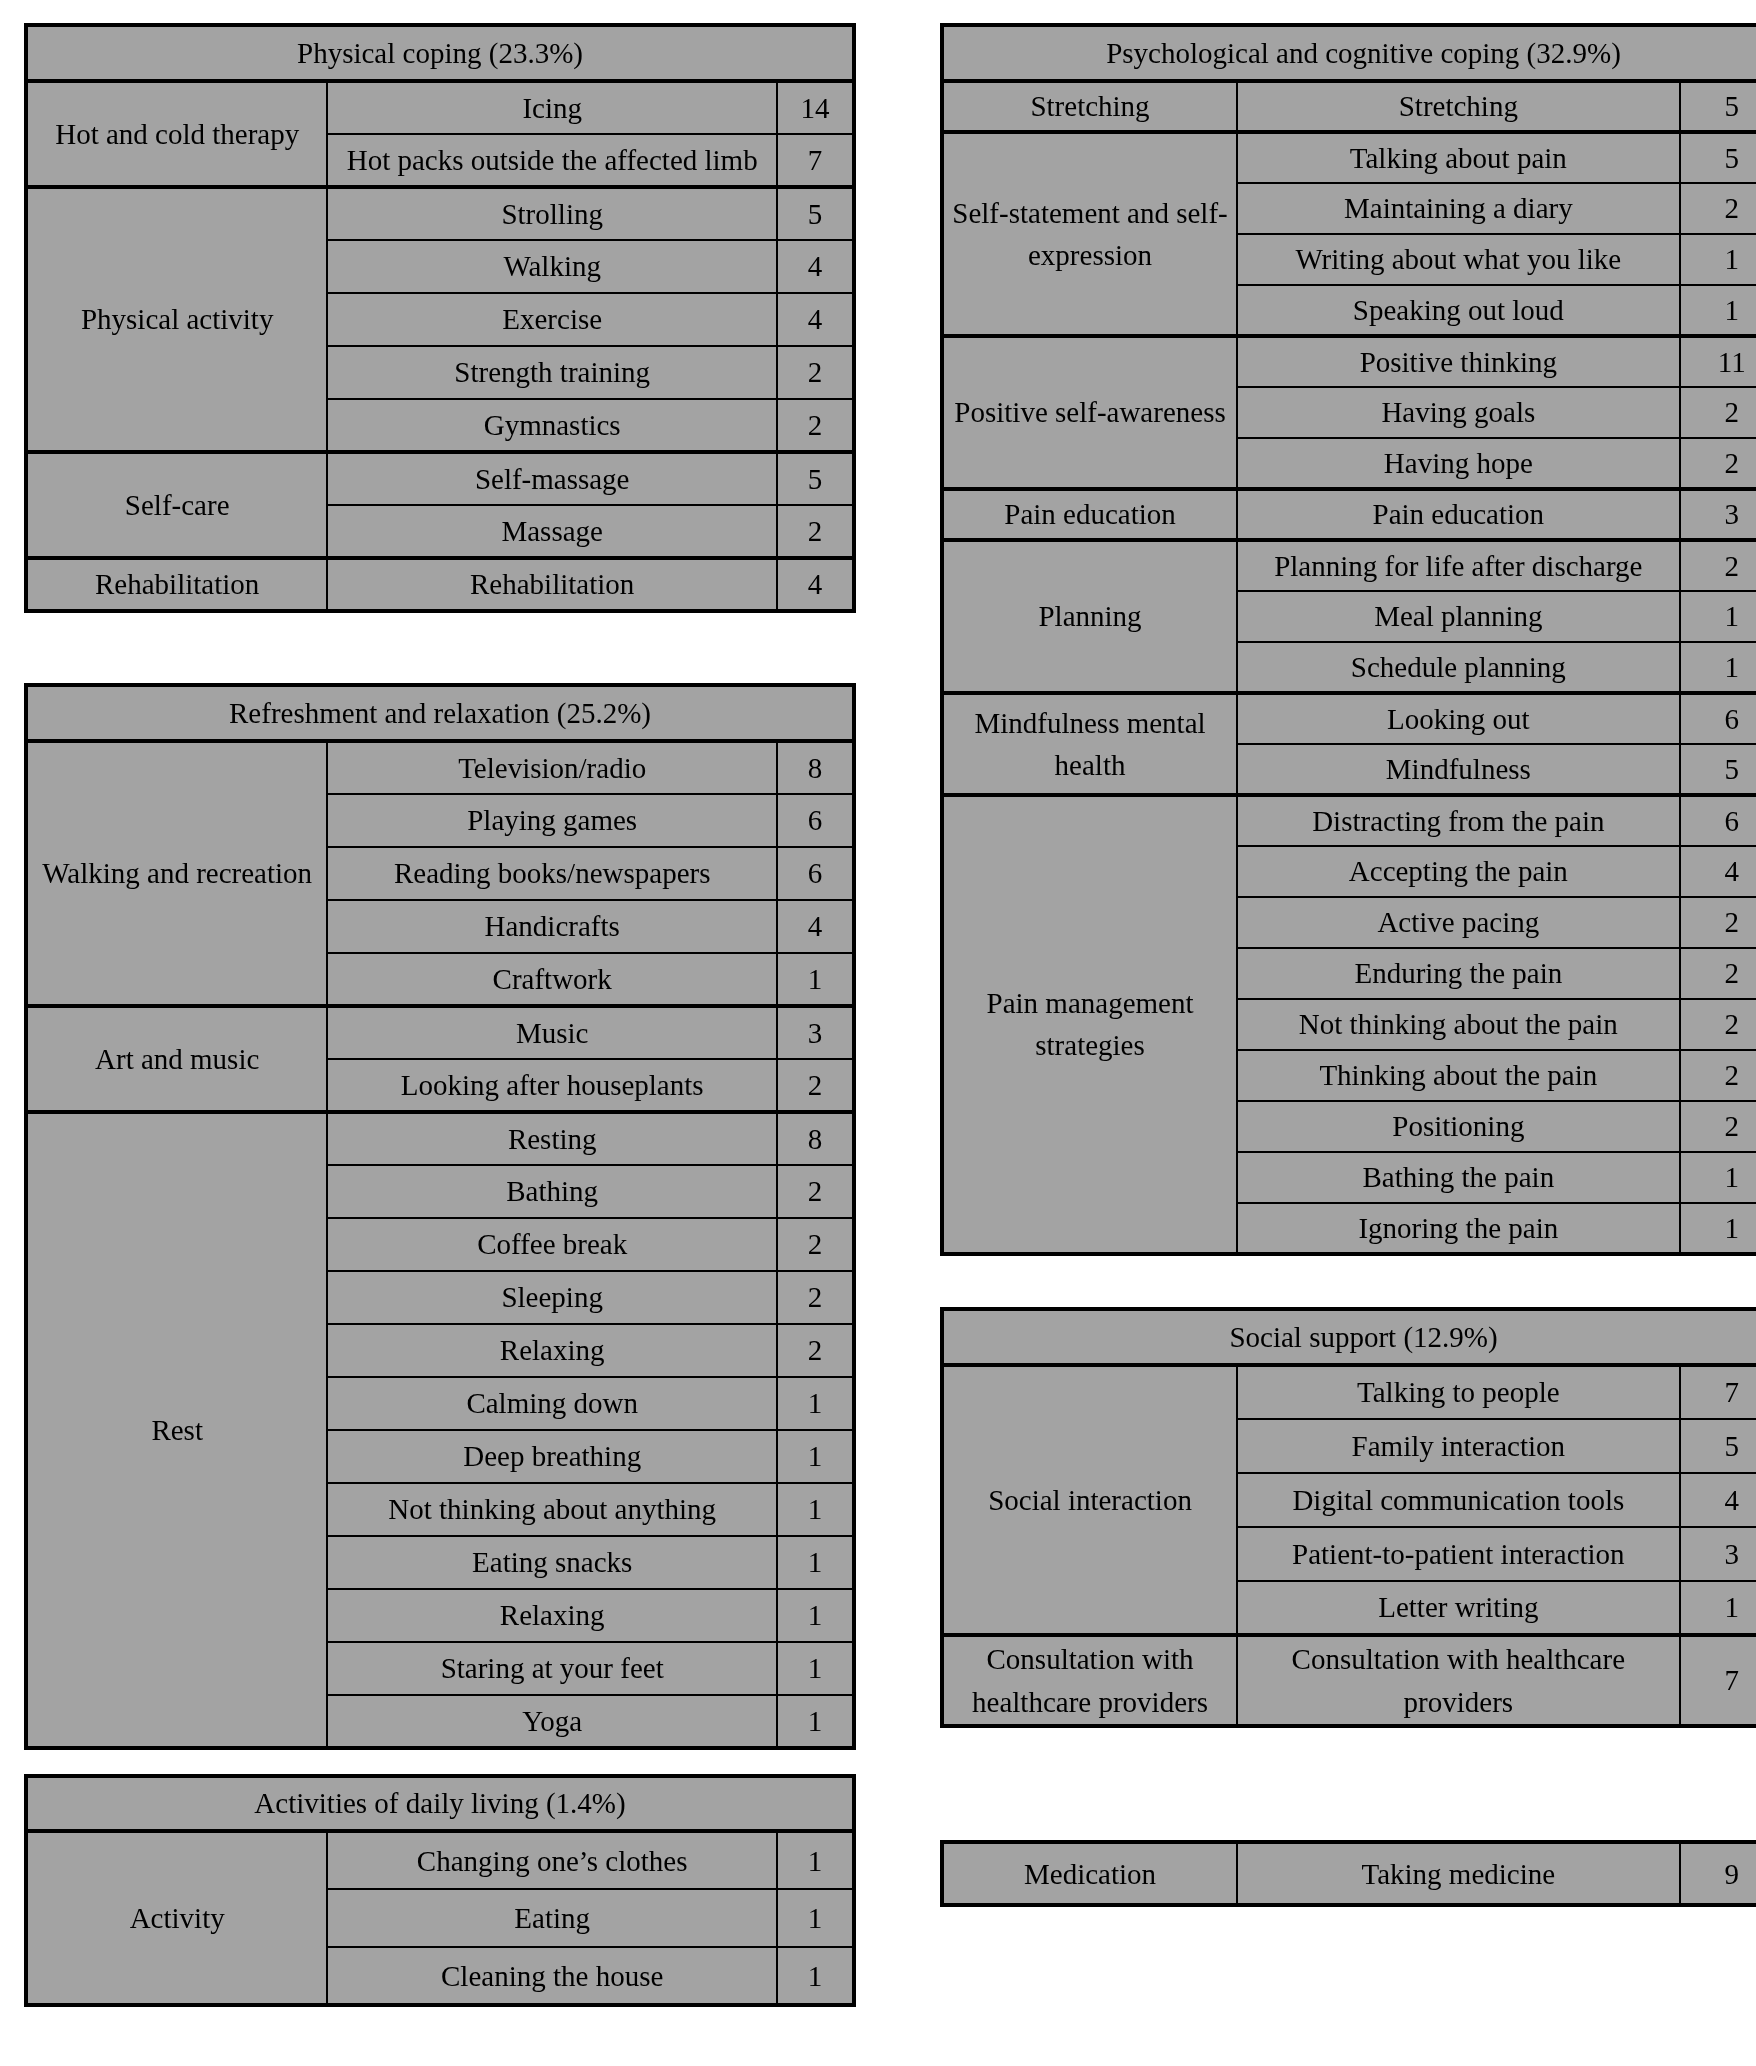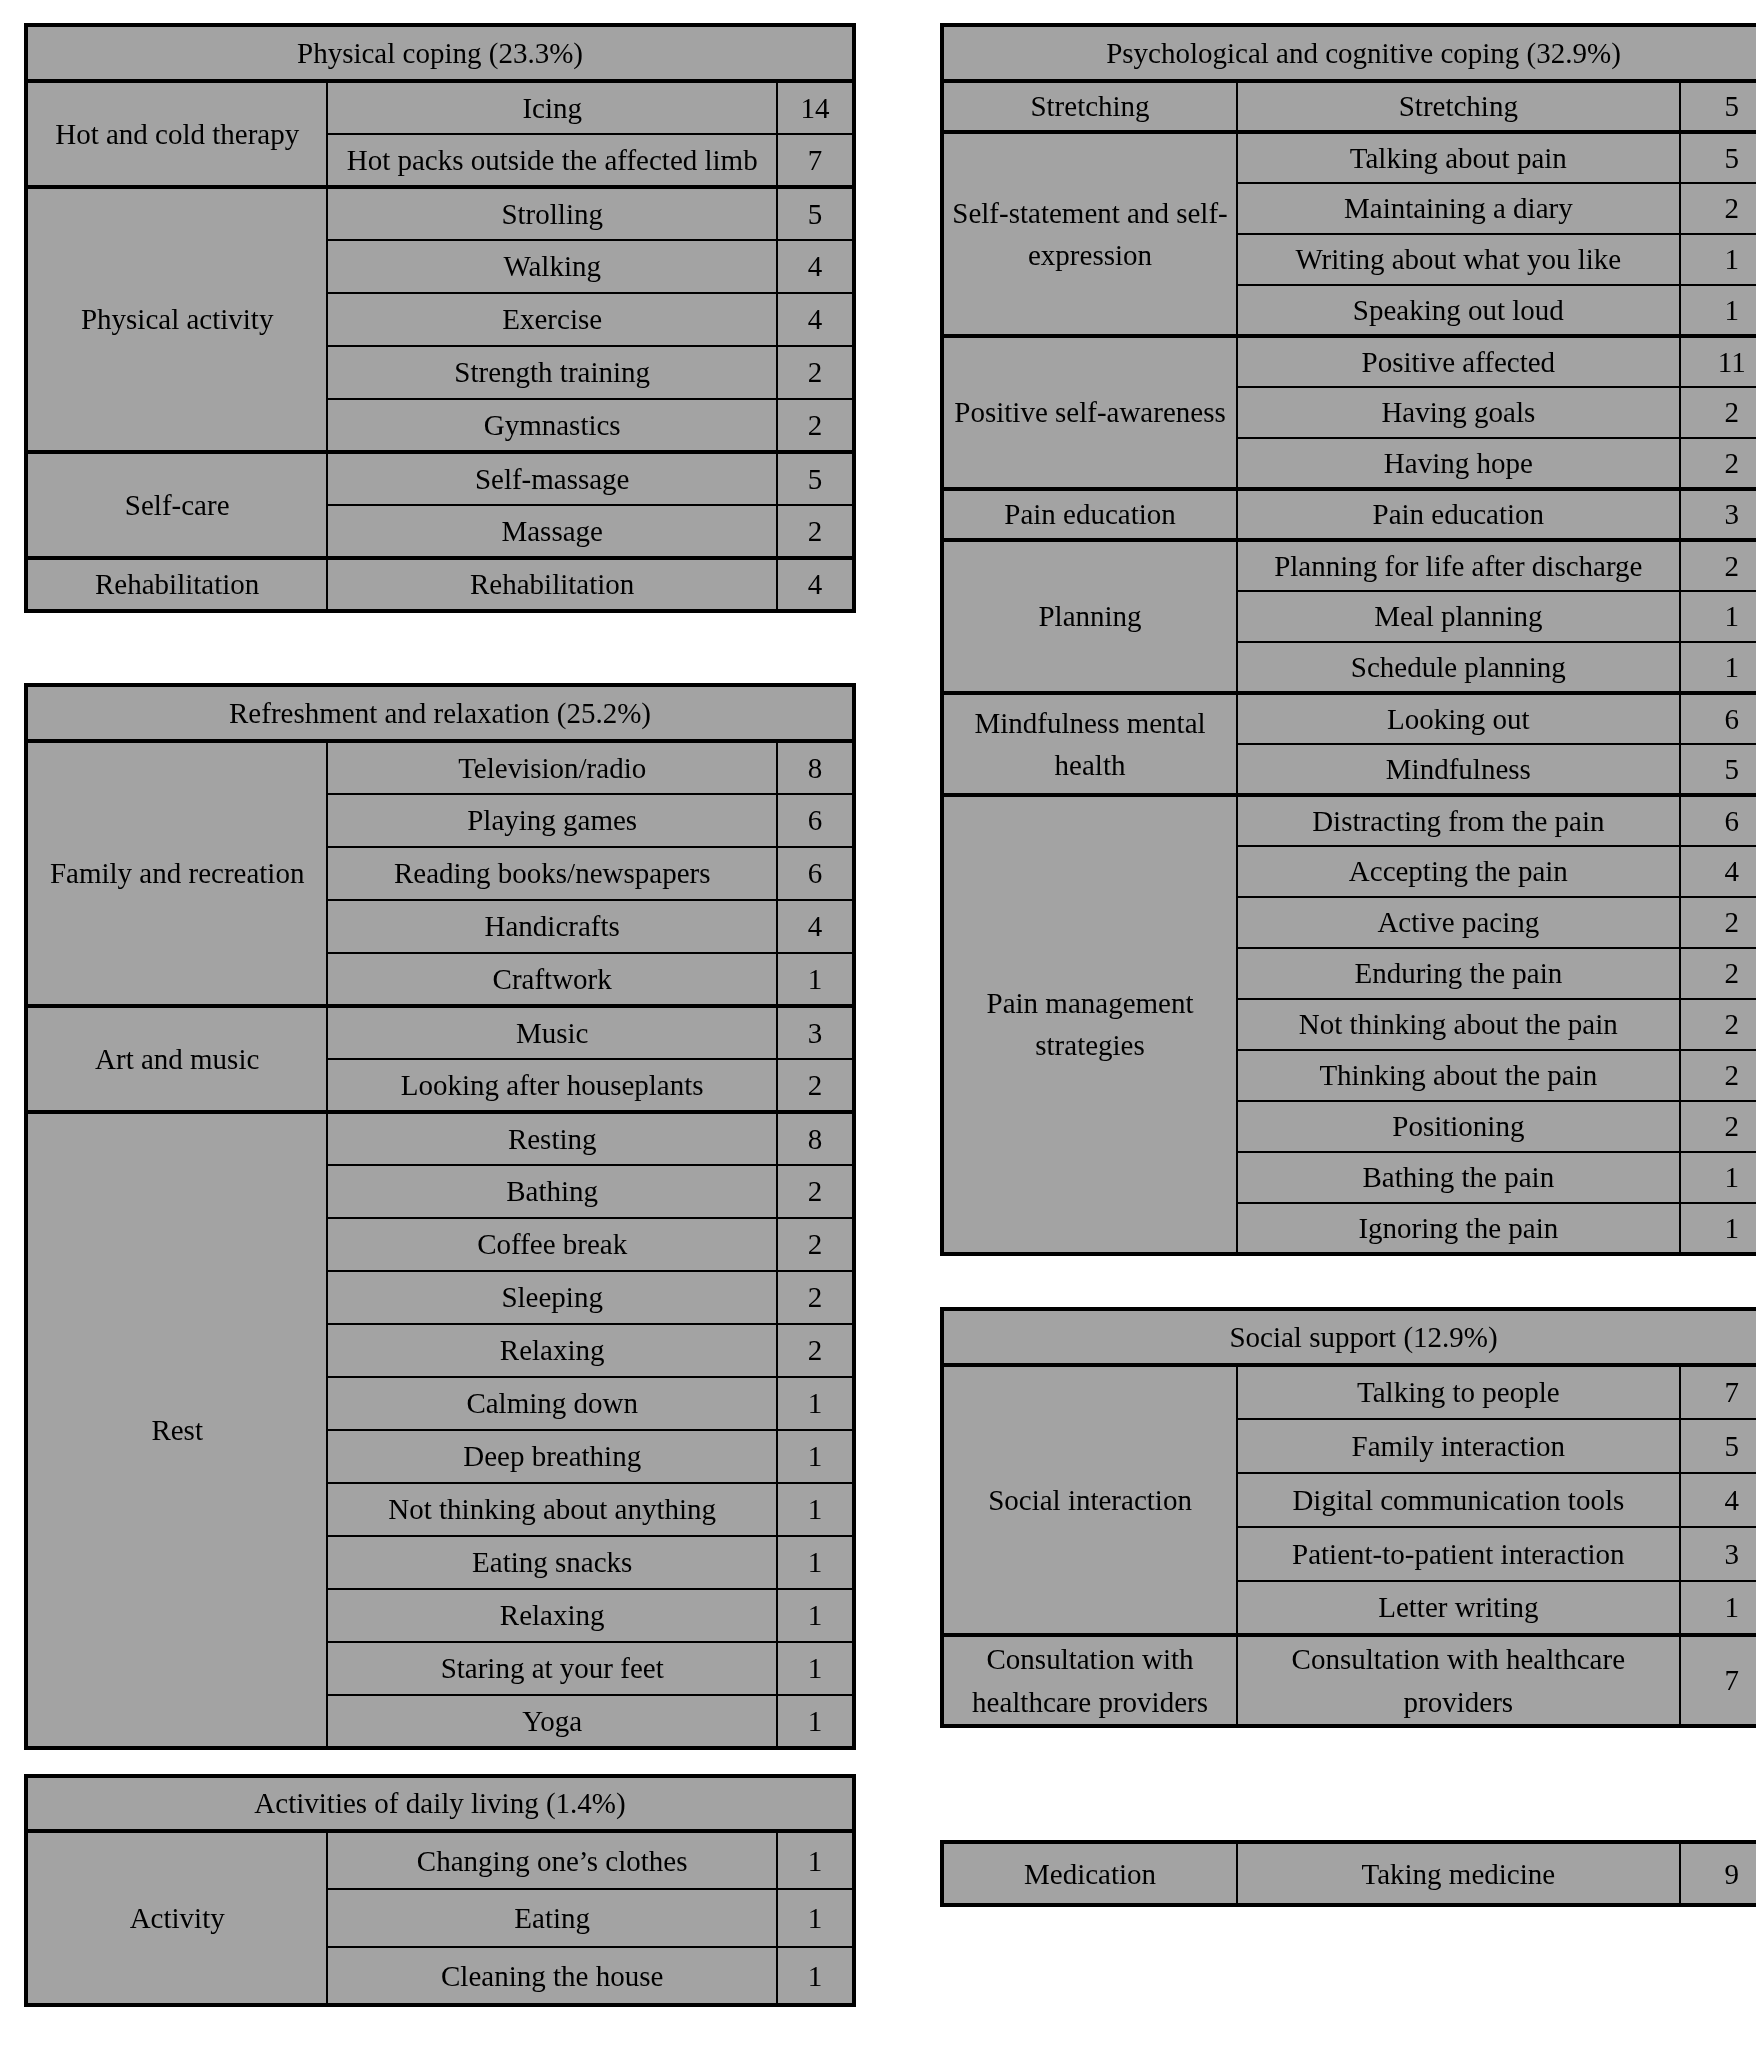--- a/index.html
+++ b/index.html
@@ -120,21 +120,21 @@
         <colgroup>
           <col class="c1">
           <col class="c2">
           <col class="c3">
         </colgroup>
         <tbody>
           <tr class="title-row">
             <td colspan="3">Refreshment and relaxation (25.2%)</td>
           </tr>
           <tr class="item-row group-start">
-            <td rowspan="5" class="cat">Family and recreation</td>
+            <td rowspan="5" class="cat">Walking and recreation</td>
             <td class="item">Television/radio</td>
             <td class="cnt">8</td>
           </tr>
           <tr class="item-row">
             <td class="item">Playing games</td>
             <td class="cnt">6</td>
           </tr>
           <tr class="item-row">
             <td class="item">Reading books/newspapers</td>
             <td class="cnt">6</td>
@@ -261,21 +261,21 @@
           <tr class="item-row">
             <td class="item">Writing about what you like</td>
             <td class="cnt">1</td>
           </tr>
           <tr class="item-row">
             <td class="item">Speaking out loud</td>
             <td class="cnt">1</td>
           </tr>
           <tr class="item-row group-start">
             <td rowspan="3" class="cat">Positive self-awareness</td>
-            <td class="item">Positive affected</td>
+            <td class="item">Positive thinking</td>
             <td class="cnt">11</td>
           </tr>
           <tr class="item-row">
             <td class="item">Having goals</td>
             <td class="cnt">2</td>
           </tr>
           <tr class="item-row">
             <td class="item">Having hope</td>
             <td class="cnt">2</td>
           </tr>

